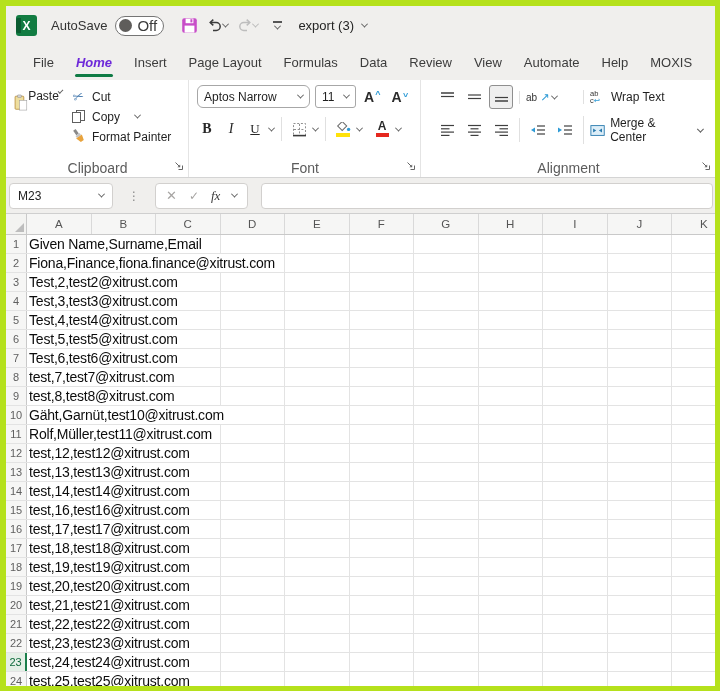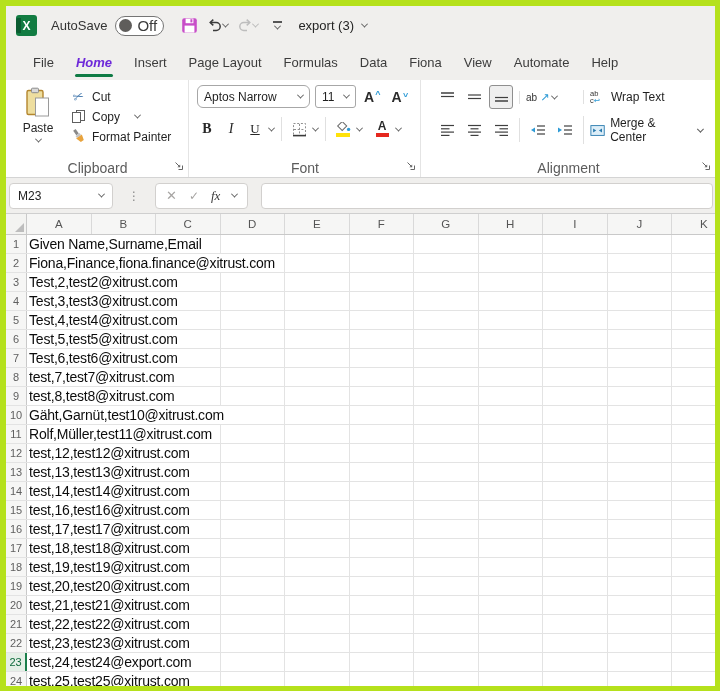--- a/index.html
+++ b/index.html
@@ -33,21 +33,21 @@
   
   .ribbon { height:98px; background:#fff; border-bottom:1px solid #d4d4d4; display:flex; flex:0 0 auto; }
   .rgroup { position:relative; padding:5px 6px 16px 8px; }
   .rgroup + .rgroup { border-left:1px solid #e4e4e4; }
   .rgroup-footer { position:absolute; bottom:1px; left:1px; right:0; text-align:center; font-size:14px; color:#5c5c5c; }
   .launcher { position:absolute; right:4px; bottom:3px; }
   .gbtn { display:flex; align-items:center; gap:5px; color:#1f1f1f; }
 
   
   .clip-body { display:flex; }
-  .paste-col { width:48px; display:flex; flex-direction:column; align-items:center; padding-top:2px; }
+  .paste-col { width:48px; display:flex; flex-direction:row; align-items:flex-start; padding-top:2px; }
   .paste-col .lbl { margin-top:2px; }
   .clip-rows { display:flex; flex-direction:column; gap:5px; margin-left:8px; padding-top:4px; }
   .icon16 { width:17px; display:inline-flex; justify-content:center; }
   .scissors { color:#4a7db0; font-size:13px; display:inline-block; transform:rotate(-20deg); }
 
   
   .font-r1 { display:flex; align-items:center; gap:5px; }
   .combo { height:23px; background:#fff; border:1px solid #a7a7a7; border-radius:3px; display:flex; align-items:center; justify-content:space-between; padding:0 6px; font-size:12px; color:#1f1f1f; }
   .combo.name { width:113px;border-radius:6px; }
   .combo.size { width:41px; }
@@ -145,24 +145,25 @@
     </div>
   </div>
 
   <div class="tabbar">
         <div class="rtab">File</div>
         <div class="rtab active">Home</div>
         <div class="rtab">Insert</div>
         <div class="rtab">Page Layout</div>
         <div class="rtab">Formulas</div>
         <div class="rtab">Data</div>
-        <div class="rtab">Fiona</div>
+        <div class="rtab">Review</div>
         <div class="rtab">View</div>
         <div class="rtab">Automate</div>
         <div class="rtab">Help</div>
+        <div class="rtab">MOXIS</div>
       </div>
 
   <div class="ribbon">
 
     <div class="rgroup" style="width:182px;">
       <div class="clip-body">
         <div class="paste-col">
           <svg width="26" height="32" viewBox="0 0 26 32">
             <rect x="2" y="3.5" width="16" height="24" rx="1.5" fill="#eede9f" stroke="#b4862e" stroke-width="1.4"></rect>
             <rect x="6.5" y="1.2" width="7" height="4.5" rx="1" fill="#d9d9d9" stroke="#8a8a8a"></rect>
@@ -788,21 +789,21 @@
               <div class="cell"></div>
               <div class="cell"></div>
               <div class="cell"></div>
               <div class="cell"></div>
               <div class="cell"></div>
               <div class="cell"></div>
               <div class="cell"></div>
               <div class="cell"></div>
               <div class="cell"></div>
             </div>
-            <span class="ctext">test,24,test24@export.com</span>
+            <span class="ctext">test,24,test24@xitrust.com</span>
           </div>
           <div class="grow">
             <div class="rn">24</div>
             <div class="cells">
               <div class="cell"></div>
               <div class="cell"></div>
               <div class="cell"></div>
               <div class="cell"></div>
               <div class="cell"></div>
               <div class="cell"></div>

